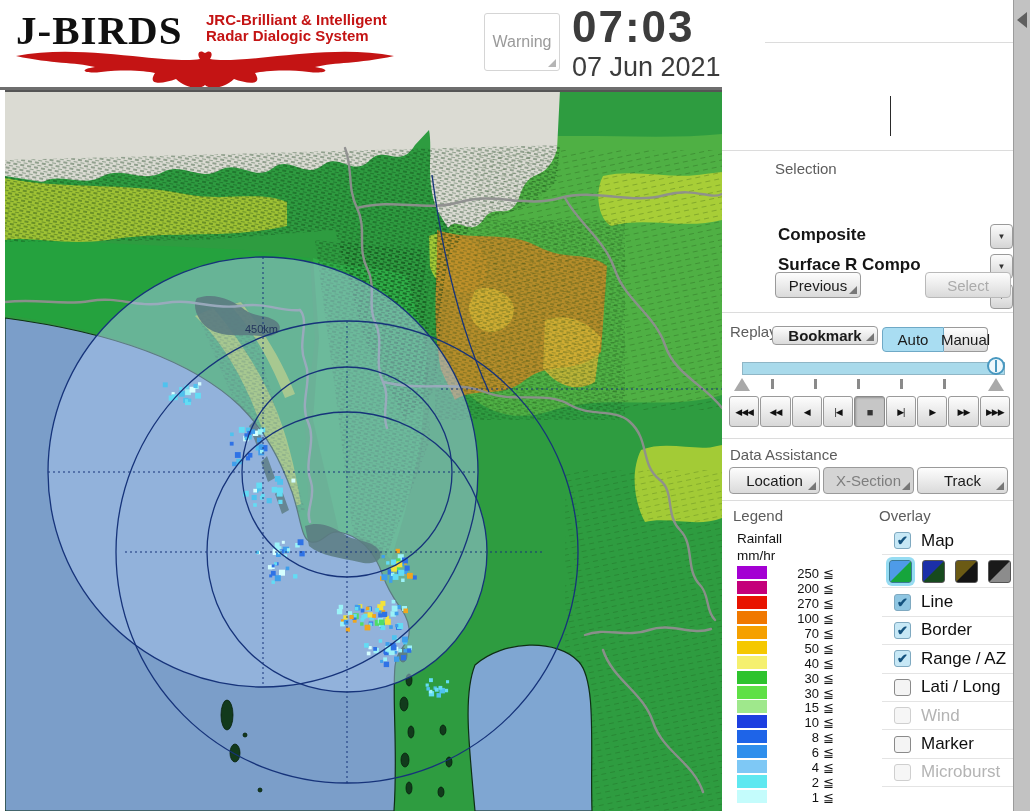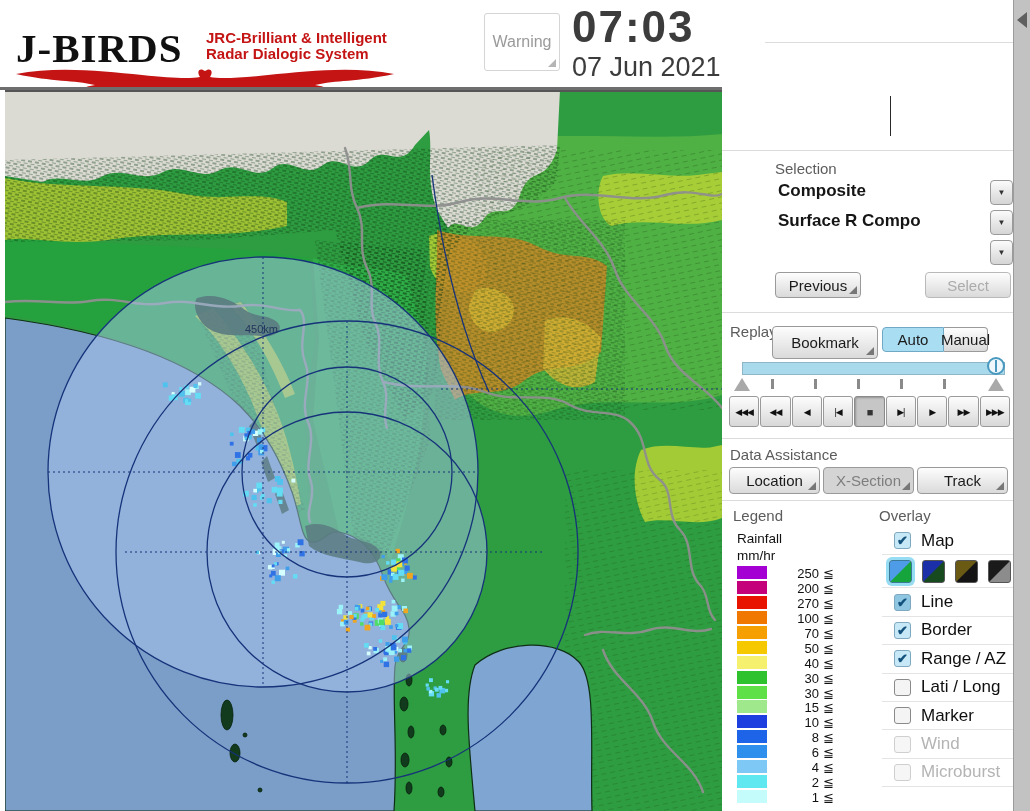--- a/index.html
+++ b/index.html
@@ -3,21 +3,21 @@
 <meta charset="utf-8">
 <style>
   * { margin:0; padding:0; box-sizing:border-box; }
   html,body { background:#fff; }
   body { font-family:"Liberation Sans", sans-serif; }
   #app { position:relative; width:1030px; height:811px; background:#fff; overflow:hidden; }
 
   
   #header { position:absolute; left:0; top:0; width:1030px; height:90px; background:#fff; }
   #header-rule { position:absolute; left:0; top:87px; width:722px; height:3px; background:#6e6e6e; }
-  #logo { position:absolute; left:10px; top:4px; width:470px; height:84px;margin-top:18px; }
+  #logo { position:absolute; left:10px; top:4px; width:470px; height:84px; }
   #logo-title { position:absolute; left:6px; top:2px; font-family:"Liberation Serif", serif; font-weight:bold; font-size:41px; letter-spacing:1px; color:#101010; }
   #logo-sub { position:absolute; left:196px; top:8px; color:#c41414; font-weight:bold; font-size:15px; line-height:16px; letter-spacing:0px; }
   #logo-eagle { position:absolute; left:2px; top:42px; }
 
   #warning-btn { position:absolute; left:484px; top:13px; width:76px; height:58px; background:#fff; border:1px solid #d5d5d5; border-radius:3px; color:#9a9a9a; font-size:16px; display:flex; align-items:center; justify-content:center; }
   .corner::after { content:""; position:absolute; right:3px; bottom:3px; border-left:8px solid transparent; border-bottom:8px solid #777; }
   #warning-btn.corner::after { border-bottom-color:#b5b5b5; }
 
   #clock-time { position:absolute; left:572px; top:2px; width:150px; font-size:44px; color:#3c3c3c; letter-spacing:2px;font-weight:bold; }
   #clock-date { position:absolute; left:572px; top:52px; width:160px; font-size:27px; color:#3c3c3c; white-space:nowrap; }
@@ -43,21 +43,21 @@
   #zoom-handle { position:absolute; left:3px; top:150px; width:29px; height:13px; background:linear-gradient(#fafafa,#c9c9c9); border:1px solid #8b8b8b; border-radius:2px; }
 
   
   #panel { position:absolute; left:722px; top:0px; width:291px; height:811px; background:#fff; }
   .sep { position:absolute; left:0; width:291px; height:1px; background:#dcdcdc; }
   .plabel { position:absolute; color:#5c5c5c; font-size:15px; }
   #station-name { position:absolute; left:53px; top:54px; font-size:21px; color:#1c1c1c; }
   #mini-box { position:absolute; left:53px; top:92px; width:238px; height:48px; background:#fff; }
   #mini-box-vline { position:absolute; left:115px; top:4px; width:1px; height:40px; background:#2a2a2a; }
 
-  .dd-row { position:absolute; left:53px; width:238px; height:26px; }
+  .dd-row { position:absolute; left:53px; width:238px; height:26px;margin-top:44px; }
   .dd-value { position:absolute; left:3px; top:1px; font-size:17px; font-weight:bold; color:#151515; }
   .dd-btn { position:absolute; right:0; top:0; width:23px; height:25px; border:1px solid #9a9a9a; border-radius:4px; background:linear-gradient(#fbfbfb,#d5d5d5); display:flex; align-items:center; justify-content:center; font-size:8px; color:#333; }
 
   .btn { position:absolute; border:1px solid #9a9a9a; border-radius:4px; background:linear-gradient(#fdfdfd,#dadada); font-size:15px; color:#1a1a1a; display:flex; align-items:center; justify-content:center; }
   .btn.disabled { color:#ababab; border-color:#b9b9b9; }
   .btn.gray { background:#d4d4d4; color:#7e7e7e; }
   .btn.blue-sel { background:#a9ddf2; border-color:#6fa9c6; }
 
   
   #replay-slider-track { position:absolute; left:20px; top:362px; width:263px; height:13px; background:#a9daeb; border:1px solid #8fb6c6; }
@@ -534,21 +534,21 @@
     <div class="btn corner" style="left:53px; top:272px; width:86px; height:26px;">
       <span>Previous</span>
     </div>
     <div class="btn disabled" style="left:203px; top:272px; width:86px; height:26px;">
       <span>Select</span>
     </div>
 
     <div class="sep" style="top:312px;"></div>
 
     <div class="plabel" style="left:8px; top:323px;">Replay</div>
-    <div class="btn corner" style="left:50px; top:326px; width:106px; height:33px;">
+    <div class="btn corner" style="left:50px; top:326px; width:106px; height:19px;font-weight:bold;">
       <span>Bookmark</span>
     </div>
     <div class="btn blue-sel" style="left:160px; top:327px; width:62px; height:25px; border-radius:4px 0 0 4px;">
       <span>Auto</span>
     </div>
     <div class="btn" style="left:222px; top:327px; width:44px; height:25px; border-radius:0 4px 4px 0; border-left:none;">
       <span>Manual</span>
     </div>
 
     <div id="replay-slider-track"></div>
@@ -693,26 +693,26 @@
         </div>
         <div class="ov-row">
           <div class="ov-check checked">✔</div>
           <div class="ov-label">Range / AZ</div>
         </div>
         <div class="ov-row">
           <div class="ov-check"></div>
           <div class="ov-label">Lati / Long</div>
         </div>
         <div class="ov-row">
+          <div class="ov-check off-disabled"></div>
+          <div class="ov-label disabled">Wind</div>
+        </div>
+        <div class="ov-row">
           <div class="ov-check"></div>
           <div class="ov-label">Marker</div>
-        </div>
-        <div class="ov-row">
-          <div class="ov-check off-disabled"></div>
-          <div class="ov-label disabled">Wind</div>
         </div>
         <div class="ov-row">
           <div class="ov-check off-disabled"></div>
           <div class="ov-label disabled">Microburst</div>
         </div>
       </div>
   </div>
 
   <div id="strip">
     <div id="strip-arrow"></div>

